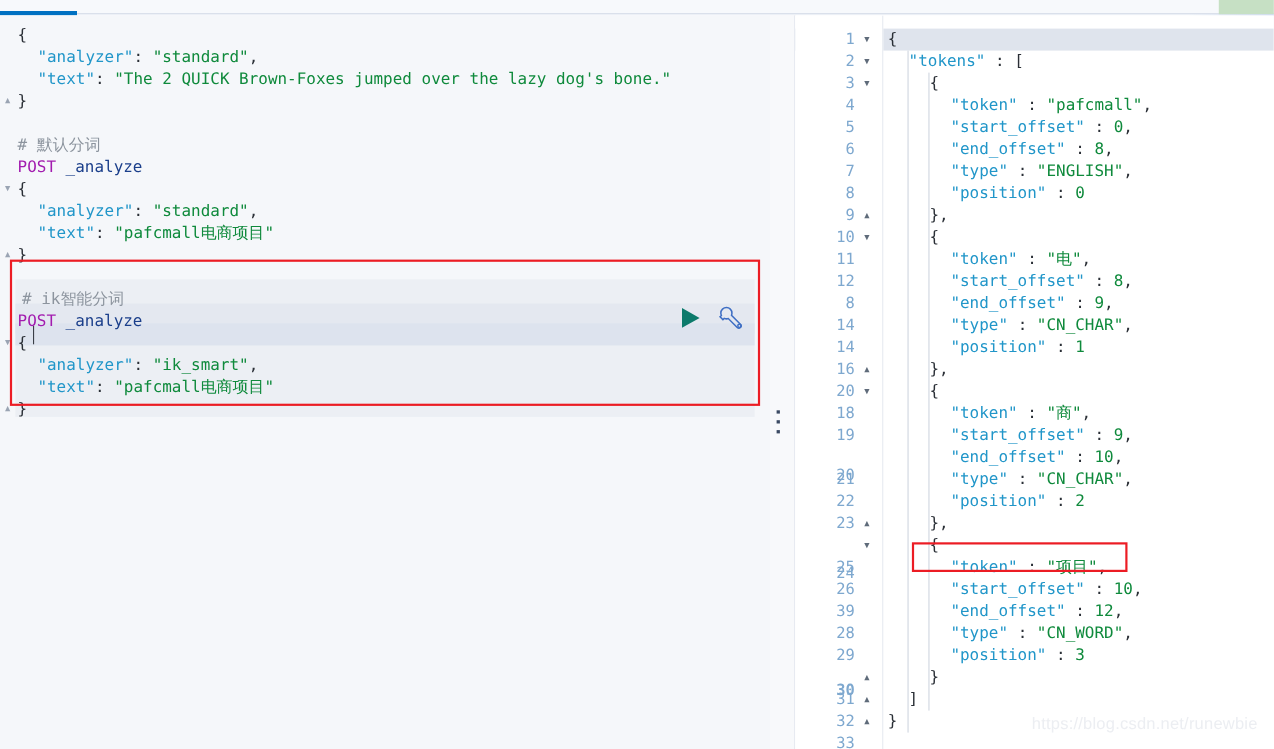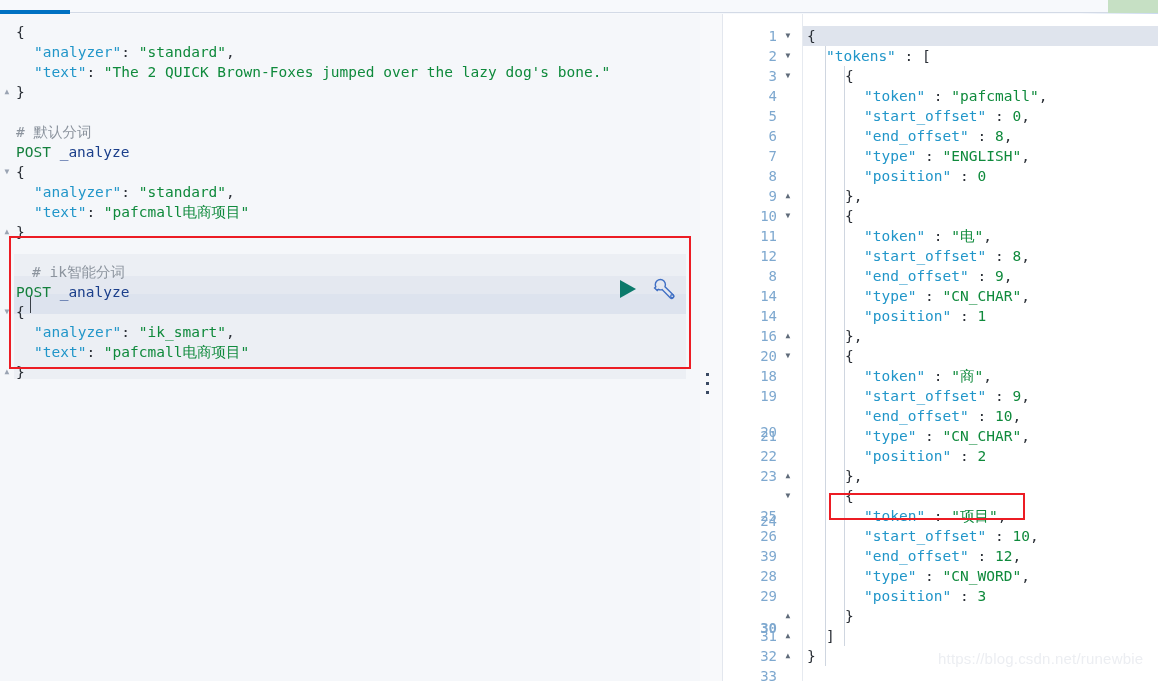--- a/index.html
+++ b/index.html
@@ -120,21 +120,21 @@
     font-size: 8px;
     color: #9aa4b3;
   }
   .lcode { position: absolute; left: 16px; }
 
   
   .k-key     { color: #2196c9; }
   .k-str     { color: #0f8a3c; }
   .k-punct   { color: #2a2f36; }
   .k-comment { color: #8c949e; }
-  .k-method  { color: #15803d; }
+  .k-method  { color: #a21caf; }
   .k-url     { color: #1b3f8b; }
   .k-num     { color: #0f8a3c; }
   .k-brace   { color: #2a2f36; }
 
   
   .active-block {
     position: absolute;
     left: 14px; top: 262px;
     width: 672px; height: 27px;
     background: #e4e8f0;
@@ -272,21 +272,21 @@
           <div class="code-line" style="top: 48px; left: 0px; width: 700px;"><span class="lcode" style="padding-left: 18px;"><span class="k-key">"text"</span><span class="k-punct">: </span><span class="k-str">"The 2 QUICK Brown-Foxes jumped over the lazy dog's bone."</span></span></div>
           <div class="code-line" style="top: 68px; left: 0px; width: 700px;"><span class="gutter-left">▲</span><span class="lcode" style="padding-left: 0px;"><span class="k-brace">}</span></span></div>
           <div class="code-line" style="top: 88px; left: 0px; width: 700px;"><span class="lcode" style="padding-left: 0px;"></span></div>
           <div class="code-line" style="top: 108px; left: 0px; width: 700px;"><span class="lcode" style="padding-left: 0px;"><span class="k-comment"># 默认分词</span></span></div>
           <div class="code-line" style="top: 128px; left: 0px; width: 700px;"><span class="lcode" style="padding-left: 0px;"><span class="k-method">POST</span><span class="k-punct"> </span><span class="k-url">_analyze</span></span></div>
           <div class="code-line" style="top: 148px; left: 0px; width: 700px;"><span class="gutter-left">▼</span><span class="lcode" style="padding-left: 0px;"><span class="k-brace">{</span></span></div>
           <div class="code-line" style="top: 168px; left: 0px; width: 700px;"><span class="lcode" style="padding-left: 18px;"><span class="k-key">"analyzer"</span><span class="k-punct">: </span><span class="k-str">"standard"</span><span class="k-punct">,</span></span></div>
           <div class="code-line" style="top: 188px; left: 0px; width: 700px;"><span class="lcode" style="padding-left: 18px;"><span class="k-key">"text"</span><span class="k-punct">: </span><span class="k-str">"pafcmall电商项目"</span></span></div>
           <div class="code-line" style="top: 208px; left: 0px; width: 700px;"><span class="gutter-left">▲</span><span class="lcode" style="padding-left: 0px;"><span class="k-brace">}</span></span></div>
           <div class="code-line" style="top: 228px; left: 0px; width: 700px;"><span class="lcode" style="padding-left: 0px;"></span></div>
-          <div class="code-line" style="top: 248px; left: 16px; width: 700px;"><span class="lcode" style="padding-left: 0px;"><span class="k-comment"># ik智能分词</span></span></div>
+          <div class="code-line" style="top: 248px; left: 4px; width: 700px;"><span class="lcode" style="padding-left: 0px;"><span class="k-comment"># ik智能分词</span></span></div>
           <div class="code-line" style="top: 268px; left: 0px; width: 700px;"><span class="lcode" style="padding-left: 0px;"><span class="k-method">POST</span><span class="k-punct"> </span><span class="k-url">_analyze</span></span></div>
           <div class="code-line" style="top: 288px; left: 0px; width: 700px;"><span class="gutter-left">▼</span><span class="lcode" style="padding-left: 0px;"><span class="k-brace">{</span></span></div>
           <div class="code-line" style="top: 308px; left: 0px; width: 700px;"><span class="lcode" style="padding-left: 18px;"><span class="k-key">"analyzer"</span><span class="k-punct">: </span><span class="k-str">"ik_smart"</span><span class="k-punct">,</span></span></div>
           <div class="code-line" style="top: 328px; left: 0px; width: 700px;"><span class="lcode" style="padding-left: 18px;"><span class="k-key">"text"</span><span class="k-punct">: </span><span class="k-str">"pafcmall电商项目"</span></span></div>
           <div class="code-line" style="top: 348px; left: 0px; width: 700px;"><span class="gutter-left">▲</span><span class="lcode" style="padding-left: 0px;"><span class="k-brace">}</span></span></div>
         </div>
 
       <div class="play-icon"></div>
       <div class="wrench-icon">
         <svg viewBox="0 0 26 26" width="26" height="26" aria-hidden="true">

